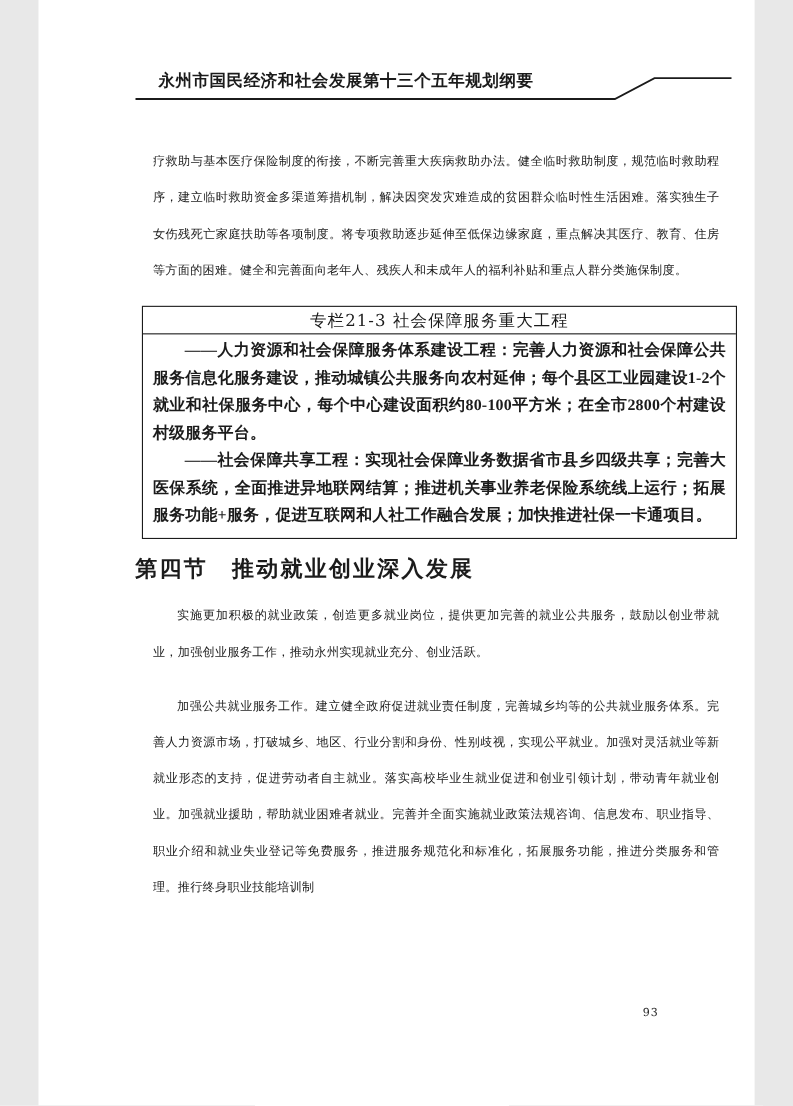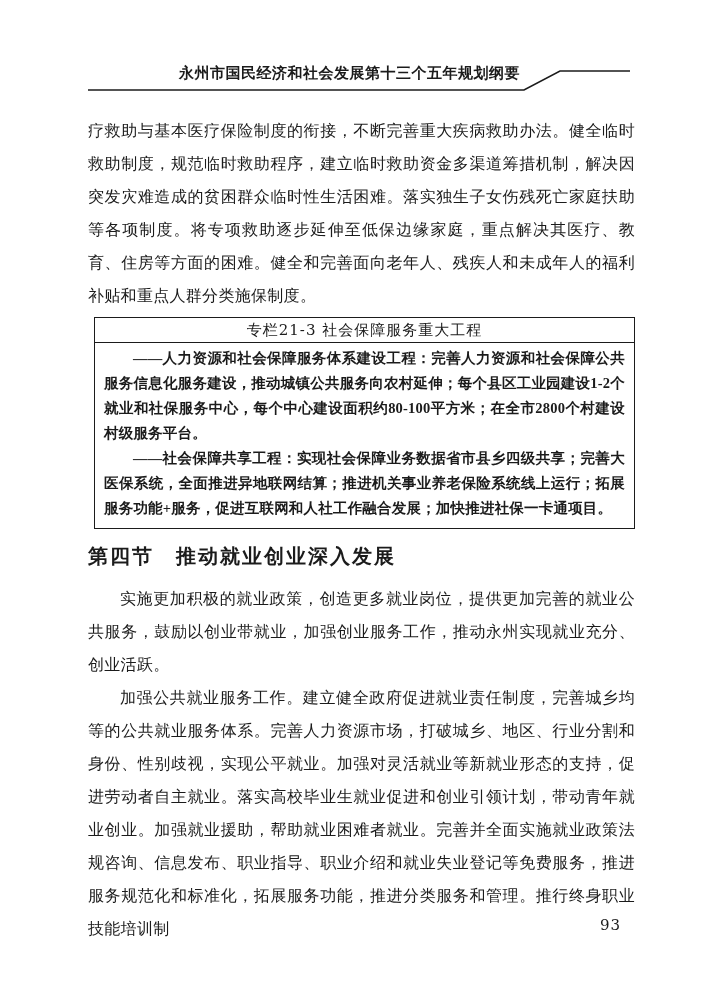--- a/index.html
+++ b/index.html
@@ -1,18 +1,18 @@
 <!DOCTYPE html>
 <html lang="zh"><head>
 <meta charset="utf-8">
 <style>
   html,body{margin:0;padding:0;background:#e8e8e8;}
   .page{
     position:relative;
-    width:721px;height:1005px;
+    width:651px;height:1005px;
     margin:0 auto;
     background:#ffffff;
     color:#1b1b1b;
     font-family:"DejaVu Serif","Liberation Serif",serif;
     overflow:hidden;
   }
   
   .header-title{
     position:absolute;
     top:64px;right:201px;
@@ -25,22 +25,22 @@
     left:88px;top:63px;
     width:573px;height:30px;
   }
   
   .body-col{
     position:absolute;
     left:88px;top:114px;
     width:547px;
   }
   .para{
-    margin:0;
-    font-size:16px;
+    margin:16px;
+    font-size:11px;
     line-height:33px;
     letter-spacing:0.3px;
     text-align:justify;
     text-justify:inter-ideograph;
   }
   .para.indent{text-indent:2em;}
   .para.p2{margin-top:12px;}
   
   .callout{
     margin:5px 0 0 6px;
@@ -70,22 +70,22 @@
     margin:14px 0 12px;
     text-align:left;
     font-family:"DejaVu Sans","Liberation Sans",sans-serif;
     font-size:20px;
     font-weight:bold;
     letter-spacing:2px;
   }
   
   .page-number{
     position:absolute;
-    top:916px;right:100px;
-    font-size:15px;
+    top:916px;right:87px;
+    font-size:10px;
     letter-spacing:1px;
   }
 </style>
 </head>
 <body>
 
 <div class="page">
 
   <div class="header-title">永州市国民经济和社会发展第十三个五年规划纲要</div>
 

